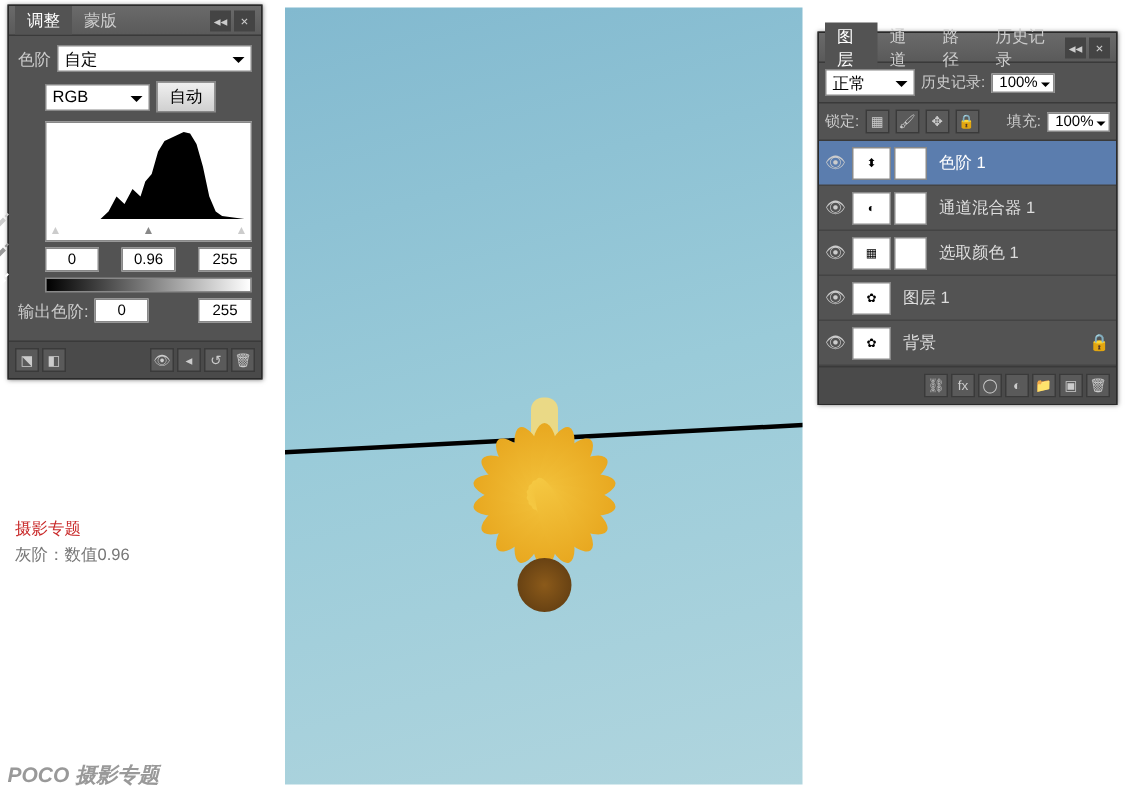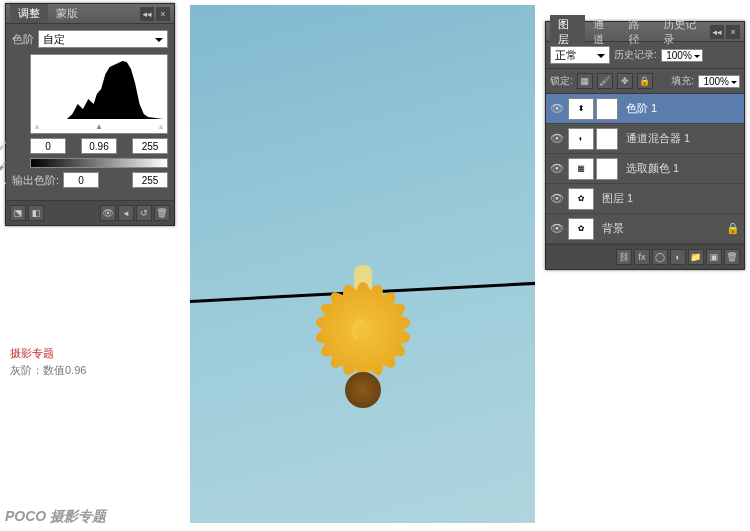--- a/index.html
+++ b/index.html
@@ -74,20 +74,24 @@
       <div class="ctrl-btn">◂◂</div>
       <div class="ctrl-btn">×</div>
     </div>
   </div>
   <div class="adj-body">
     <div class="row">
       <span>色阶</span>
       <div class="dropdown">自定</div>
     </div>
     <div style="position:relative">
+      <div class="row" style="margin-left:18px">
+        <div class="dropdown" style="width:70px;flex:none">RGB</div>
+        <button class="btn">自动</button>
+      </div>
       <div class="eyedroppers">
         <span class="eyedropper">
             <svg width="12" height="12" viewBox="0 0 12 12">
               <path d="M2 10 L7 5 L9 7 L4 12 Z M8 4 L10 2 L11 3 L9 5 Z" fill="#ccc"></path>
             </svg>
           </span>
         <span class="eyedropper">
             <svg width="12" height="12" viewBox="0 0 12 12">
               <path d="M2 10 L7 5 L9 7 L4 12 Z M8 4 L10 2 L11 3 L9 5 Z" fill="#999"></path>
             </svg>

